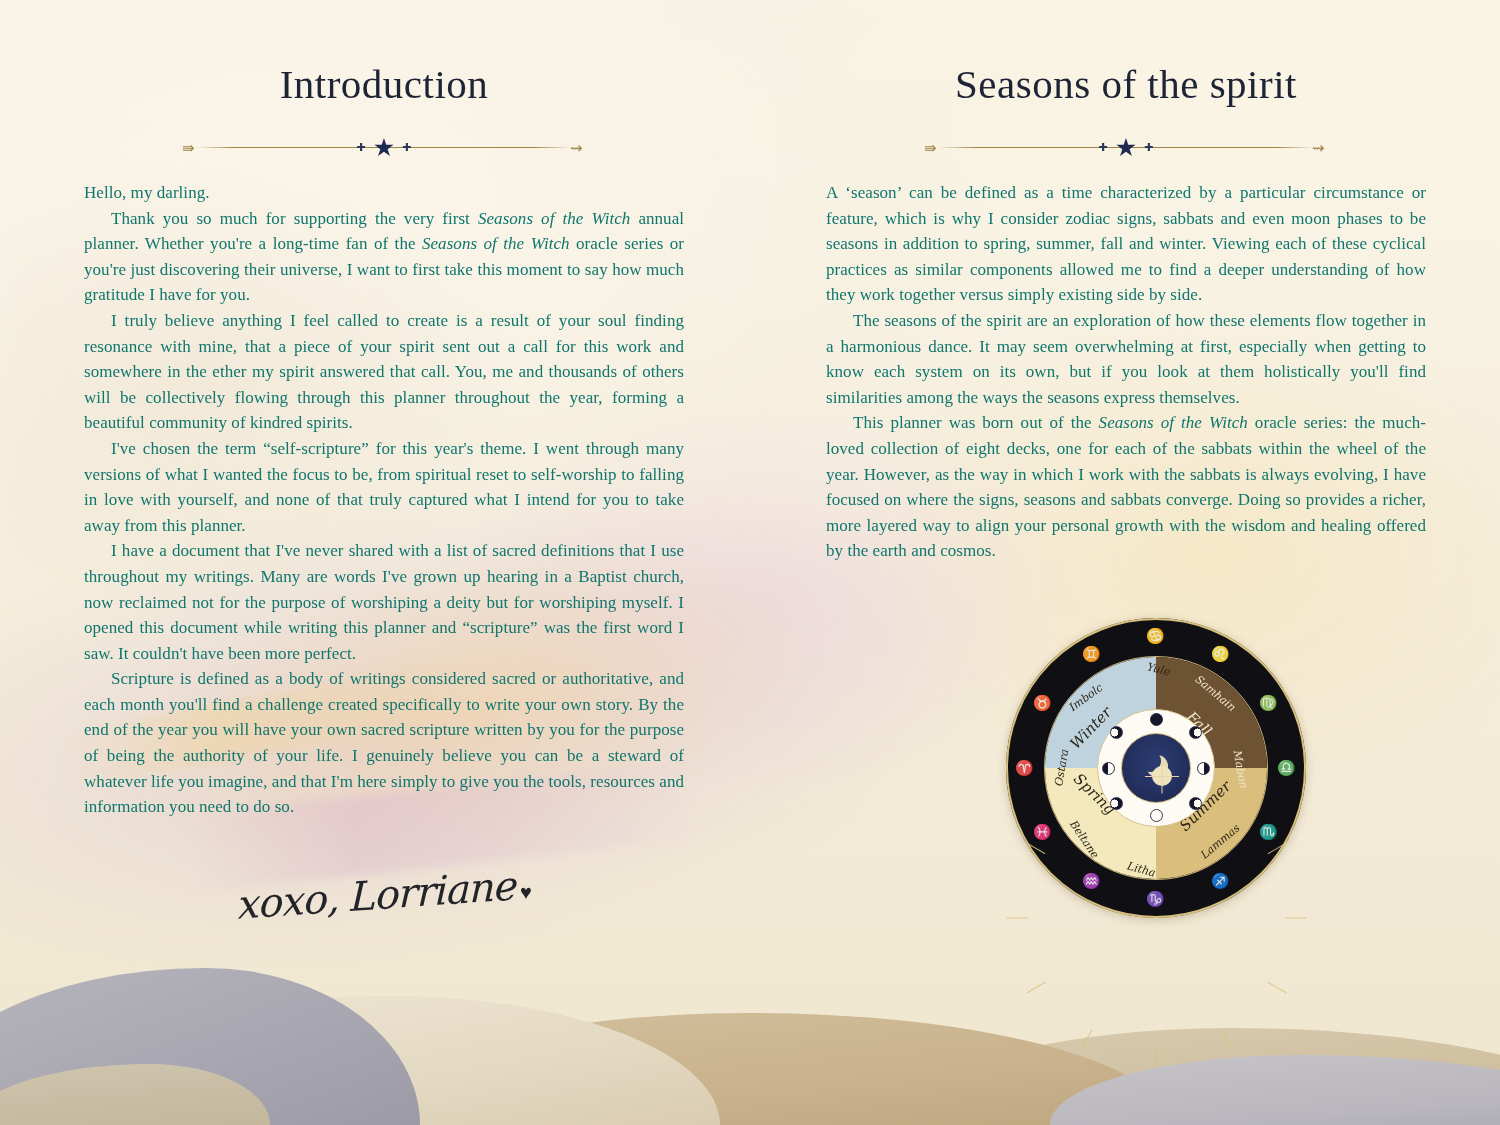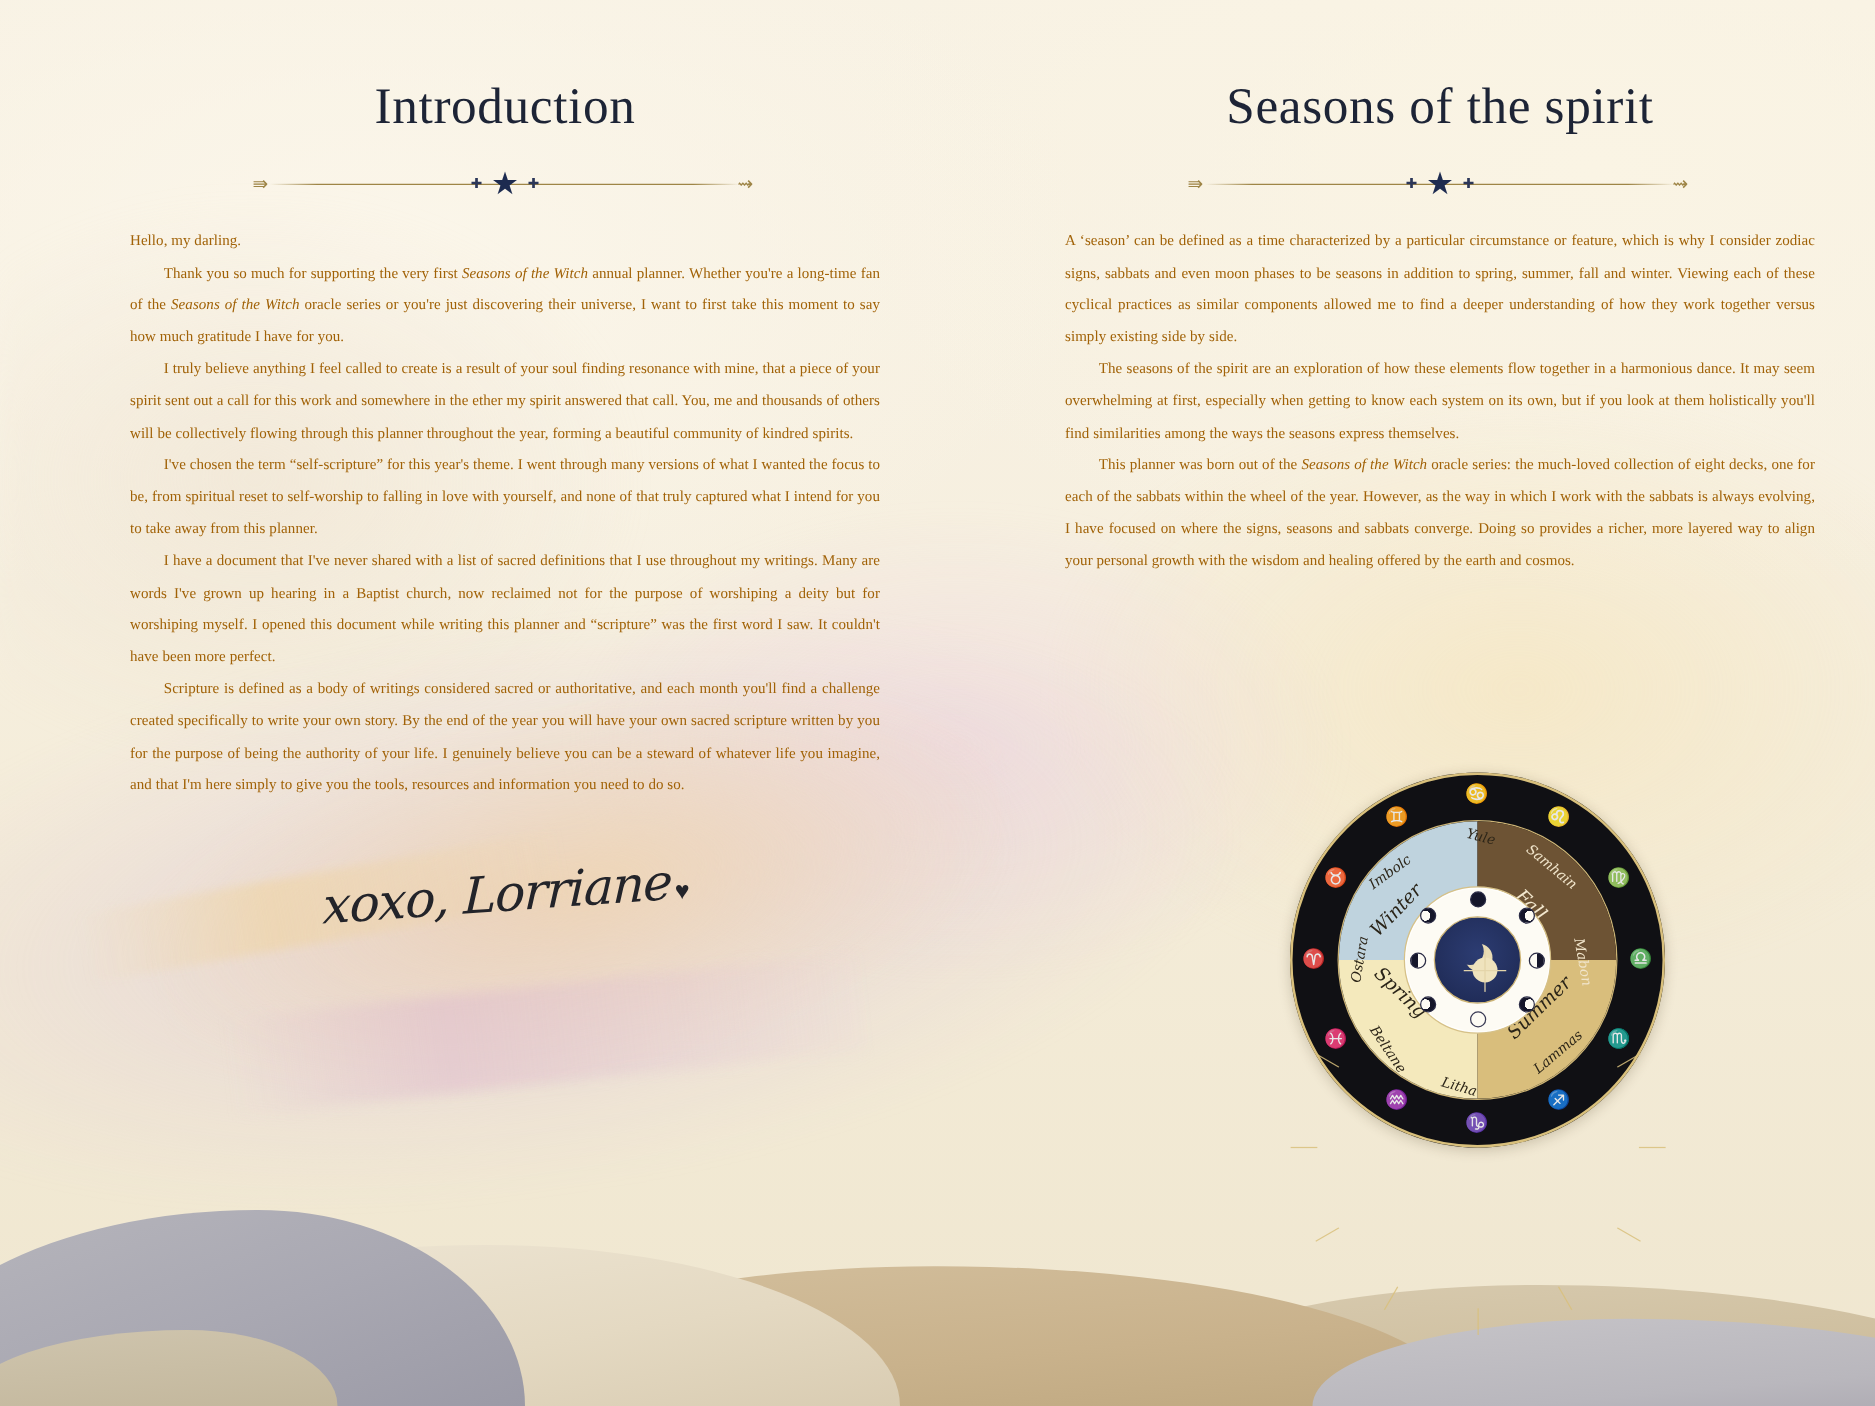--- a/index.html
+++ b/index.html
@@ -94,29 +94,28 @@
     left: -2%; bottom: 0; width: 20%; height: 5.4%;
     background: linear-gradient(175deg, #cfc5ae 0%, #c3b79c 100%);
     border-radius: 60% 40% 0 0 / 100% 100% 0 0;
   }
 
   
   .spread {
     position: absolute; inset: 0;
     display: flex;
     z-index: 5;
-    padding-left: 20px;
   }
   .page { position: relative; flex: 1 1 50%; }
   .col-inner {
     position: absolute;
     top: 60px;
   }
   .page-left .col-inner { left: 84px; width: 600px; }
-  .page-right .col-inner { left: 92px; width: 600px; }
+  .page-right .col-inner { left: 76px; width: 600px; }
 
   h1.page-title {
     margin: 0;
     font-family: "Liberation Serif", serif;
     font-size: 41px;
     font-weight: 400;
     letter-spacing: 0.5px;
     color: #1d2436;
     text-align: center;
   }
@@ -150,23 +149,23 @@
     font-size: 22px;
     line-height: 1;
     background: transparent;
     display: flex; align-items: center; gap: 7px;
   }
   .divider .star .tiny { font-size: 11px; color: #2b3658; }
   .divider .star .pent { font-size: 25px; color: #1d2b50; }
 
   p.body {
     margin: 0;
-    font-size: 12px;
+    font-size: 17px;
     line-height: 25.6px;
-    color: #a16207;
+    color: #0f766e;
     text-align: justify;
     text-justify: inter-word;
     letter-spacing: 0.05px;
   }
   p.body.indent { text-indent: 27px; }
   p.body em { }
 
   .signature {
     margin-top: 52px;
     text-align: center;

